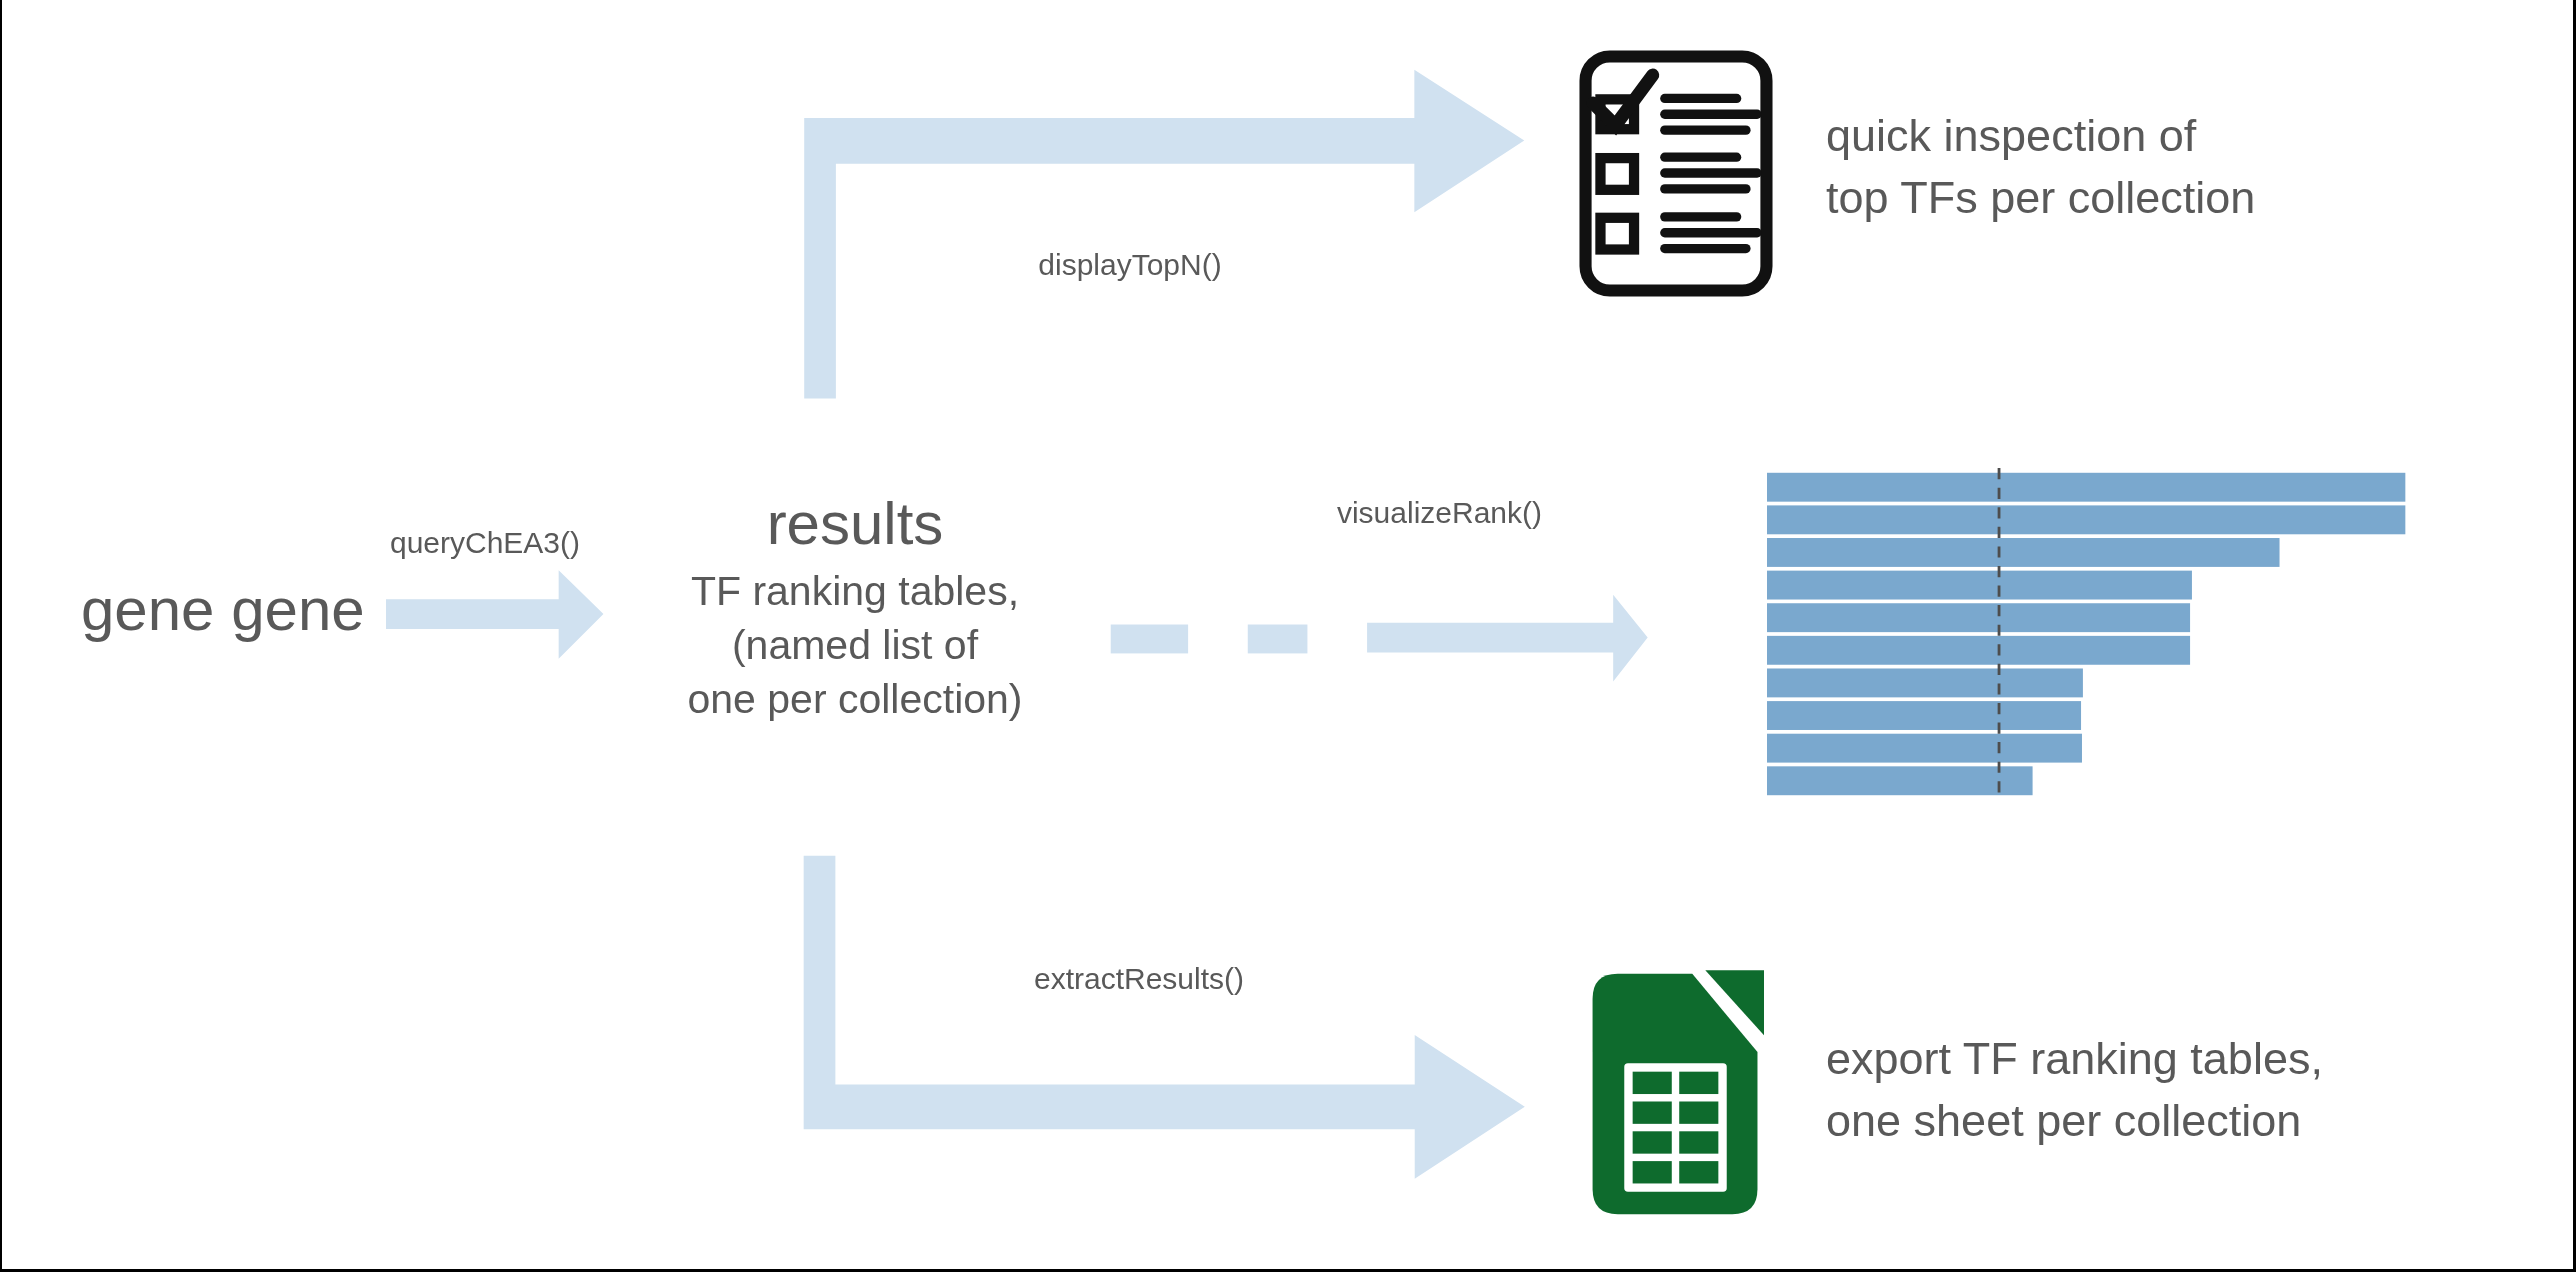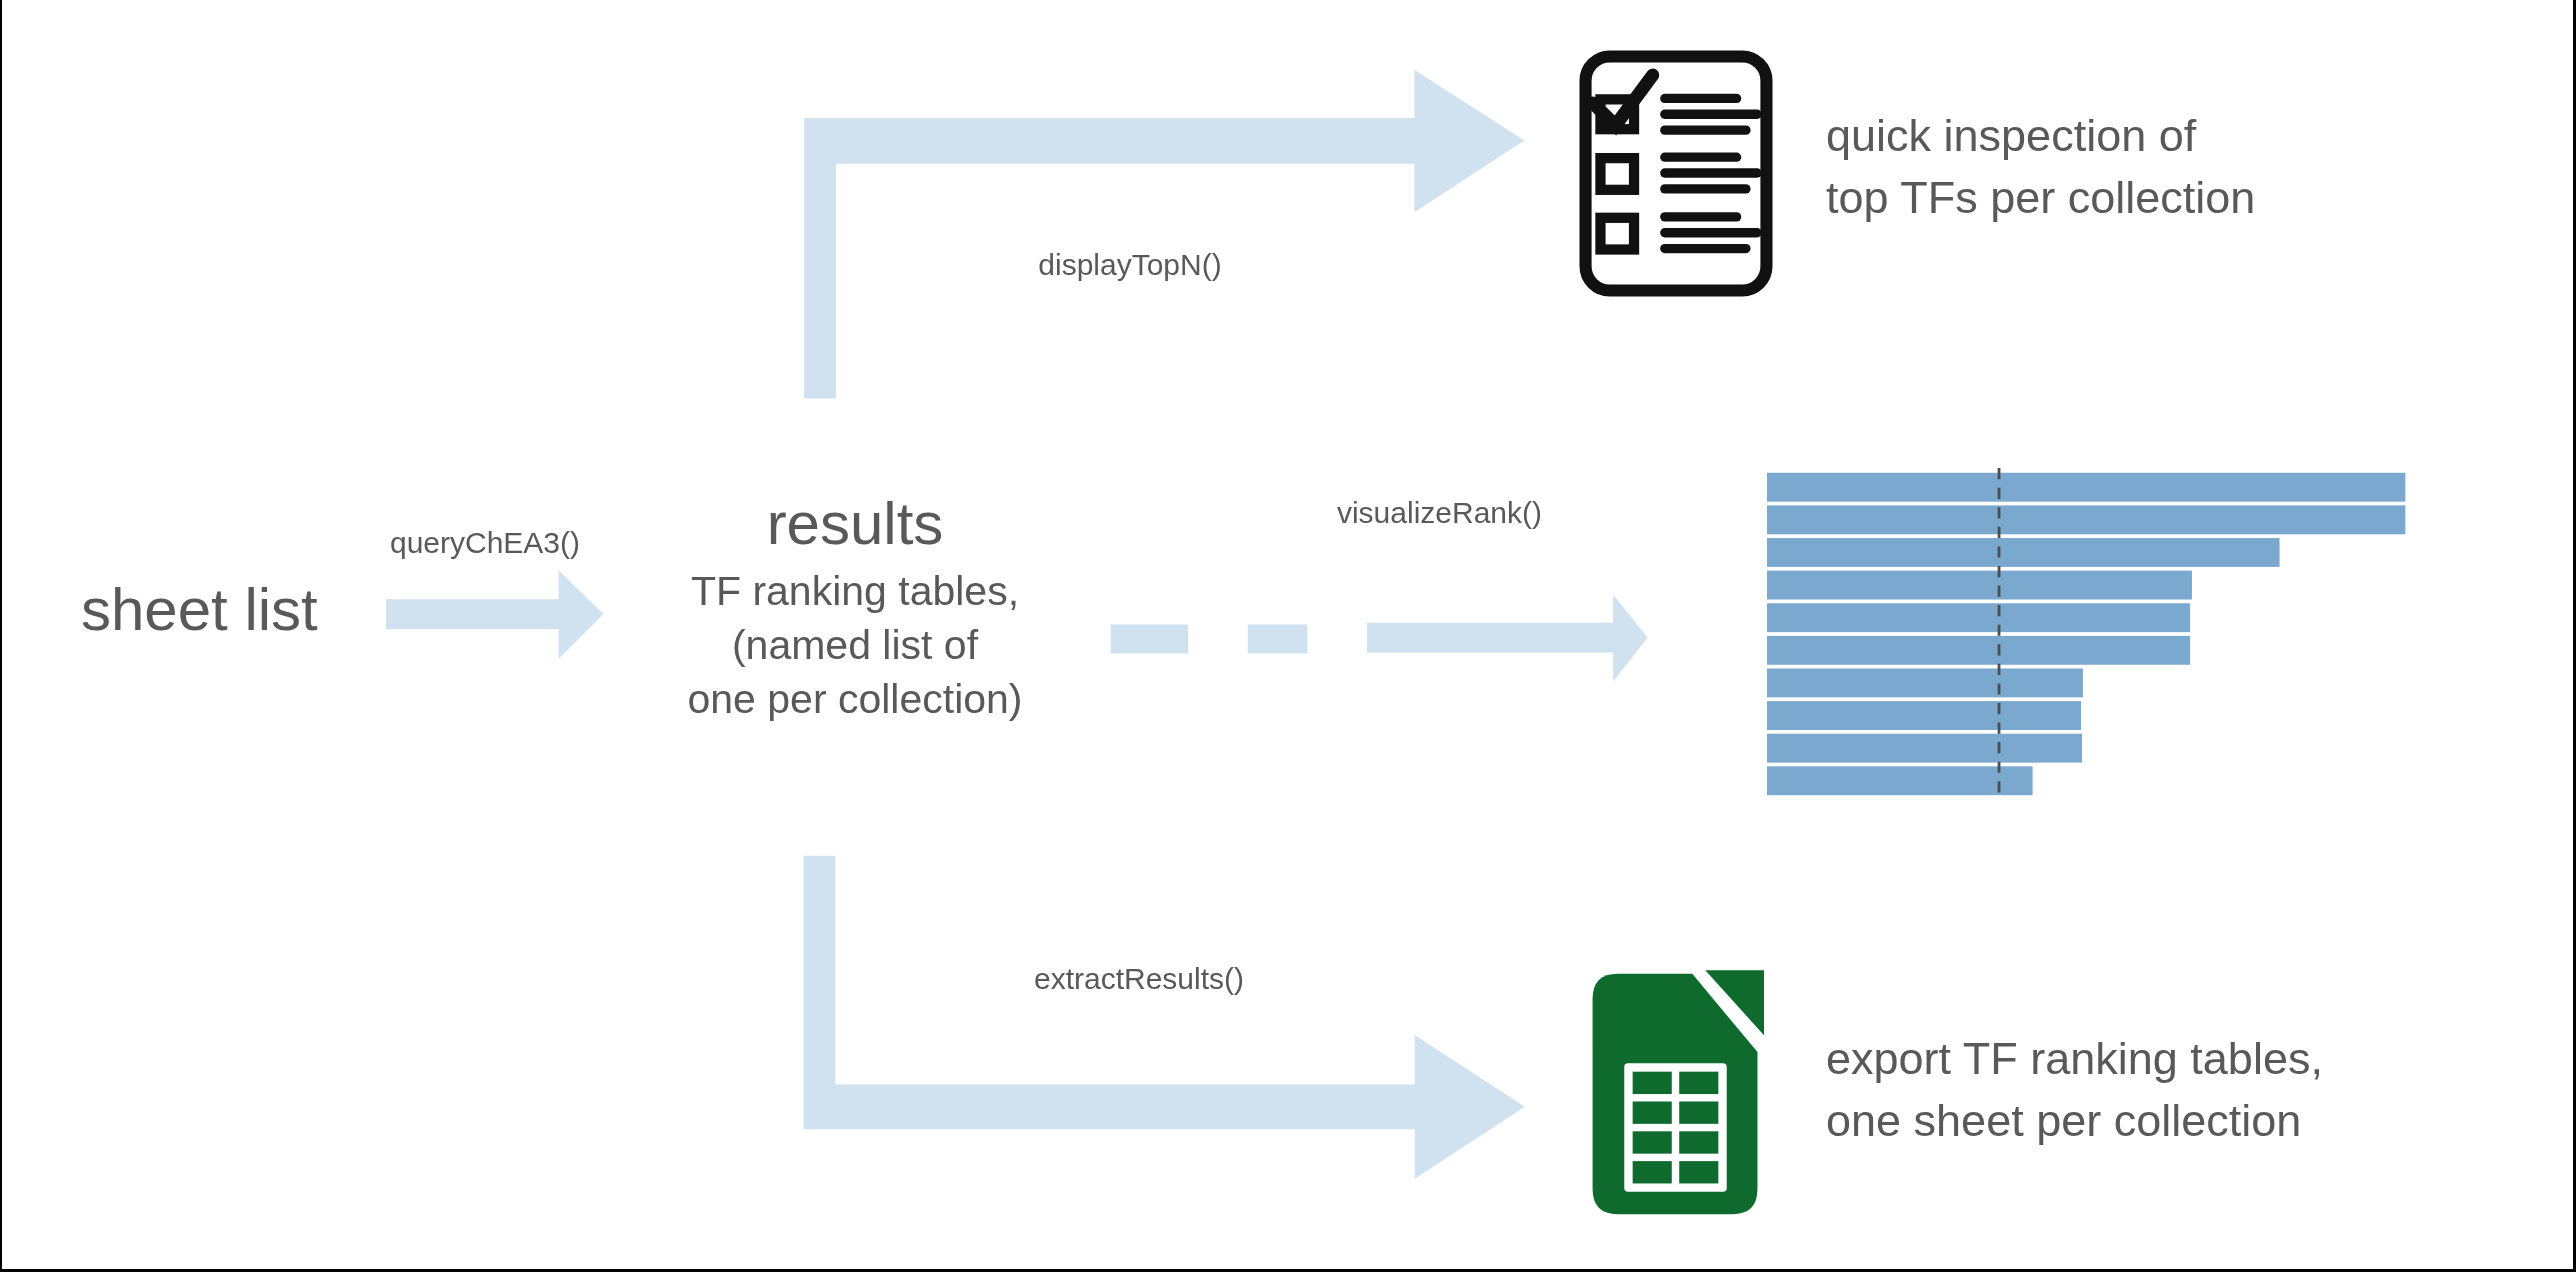--- a/index.html
+++ b/index.html
@@ -23,21 +23,21 @@
   .results-title{font-size:60px;line-height:1.15;margin:0;font-weight:400;}
   .results-caption{font-size:41px;line-height:1.32;margin-top:5.6px;}
   .results-caption span{display:block;}
   svg{display:block;}
 </style>
 </head>
 <body>
 
 <div class="canvas">
 
-  <div class="abs txt-node" style="left:79px;top:580px;">sheet list</div>
+  <div class="abs txt-node" style="left:79px;top:580px;">gene gene</div>
 
   <div class="abs fn-label" style="left:322px;top:501px;width:322px;margin-top:27px;">queryChEA3()</div>
 
   <svg class="abs" style="left:384px;top:559px;" width="224" height="112" viewBox="0 0 240 120">
     <polygon class="arrow-fill" points="0,43 185,43 185,12 233,59 185,107 185,75 0,75" fill="#d0e1f0"></polygon>
   </svg>
 
   <div class="abs results-block" style="left:676px;top:489px;width:354px;">
     <div class="results-title">results</div>
     <div class="results-caption">

